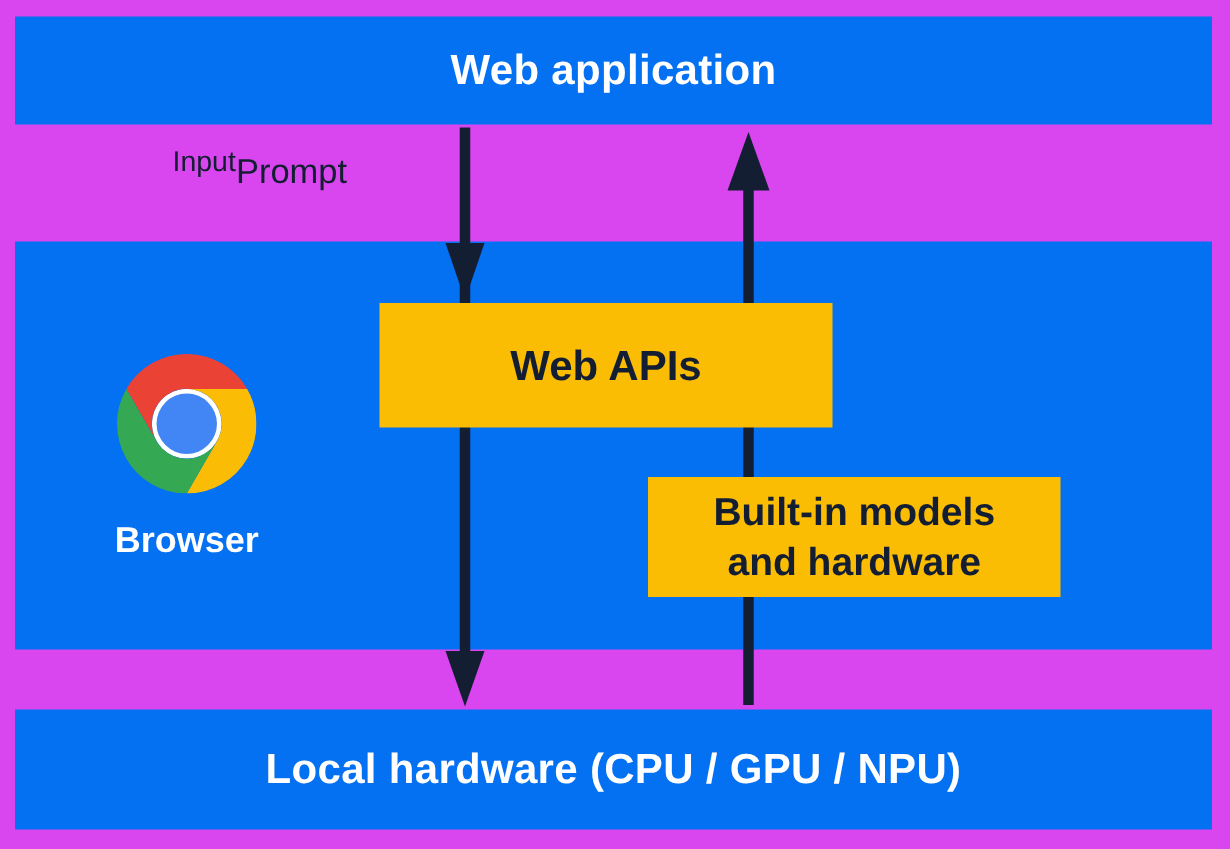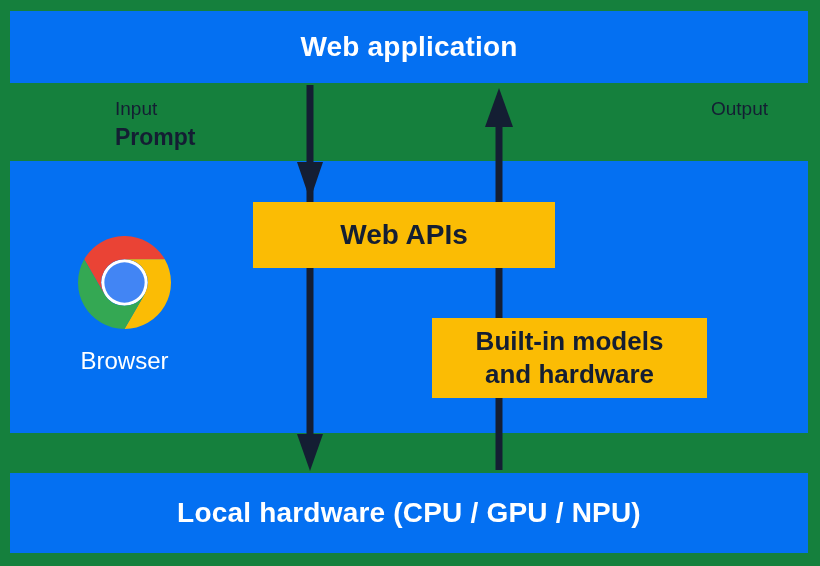--- a/index.html
+++ b/index.html
@@ -8,21 +8,21 @@
     background: #ffffff;
   }
   body {
     font-family: "Liberation Sans", sans-serif;
     -webkit-font-smoothing: antialiased;
   }
   .stage {
     position: relative;
     width: 820px;
     height: 566px;
-    background: #15803d;
+    background: #d946ef;
     overflow: hidden;
   }
   .band {
     position: absolute;
     left: 10px;
     width: 798px;
     background: var(--blue);
     display: flex;
     align-items: center;
     justify-content: center;
@@ -34,33 +34,33 @@
     color: #ffffff;
     font-size: 28px;
     font-weight: bold;
     letter-spacing: 0.2px;
     white-space: nowrap;
   }
   .io-group {
     position: absolute;
     top: 97px;
     display: flex;
-    flex-direction: column;
+    flex-direction: row;
     color: var(--navy);
     line-height: 1.22;
   }
   .io-left  { left: 115px; text-align: left; }
   .io-right { right: 52px; text-align: right; }
   .io-title {
     font-size: 19px;
     font-weight: normal;
   }
   .io-value {
     font-size: 23px;
-    font-weight: bold;
+    font-weight: normal;
     margin-top: 3px;
     white-space: nowrap;
   }
   .arrows {
     position: absolute;
     left: 0;
     top: 0;
     color: var(--navy);
   }
   .ybox {
@@ -71,21 +71,21 @@
     display: flex;
     flex-direction: column;
     align-items: center;
     justify-content: center;
     text-align: center;
   }
   .ybox-webapis {
     left: 253px;
     top: 202px;
     width: 302px;
-    height: 66px;
+    height: 83px;
     font-size: 28px;
   }
   .ybox-builtin {
     left: 432px;
     top: 318px;
     width: 275px;
     height: 80px;
     font-size: 26px;
     line-height: 1.27;
   }
@@ -97,21 +97,21 @@
     height: 93px;
   }
   .browser-label {
     position: absolute;
     left: 53px;
     top: 347px;
     width: 143px;
     text-align: center;
     color: #ffffff;
     font-size: 24px;
-    font-weight: normal;
+    font-weight: bold;
   }
   .cr-red    { fill: var(--chrome-red); }
   .cr-yellow { fill: var(--chrome-yellow); }
   .cr-green  { fill: var(--chrome-green); }
   .cr-blue   { fill: var(--chrome-blue); }
   .cr-white  { fill: #ffffff; }
 </style>
 </head>
 <body>
 
@@ -120,21 +120,20 @@
   <div class="band band-top">
     <span class="band-title">Web application</span>
   </div>
 
   <div class="io-group io-left">
     <span class="io-title">Input</span>
     <span class="io-value">Prompt</span>
   </div>
 
   <div class="io-group io-right">
-    <span class="io-title">Output</span>
   </div>
 
   <div class="band band-middle"></div>
 
   <div class="band band-bottom">
     <span class="band-title">Local hardware (CPU / GPU / NPU)</span>
   </div>
 
   <svg class="arrows" width="820" height="566" viewBox="0 0 820 566" aria-hidden="true">
     <g fill="currentColor" stroke="none">

